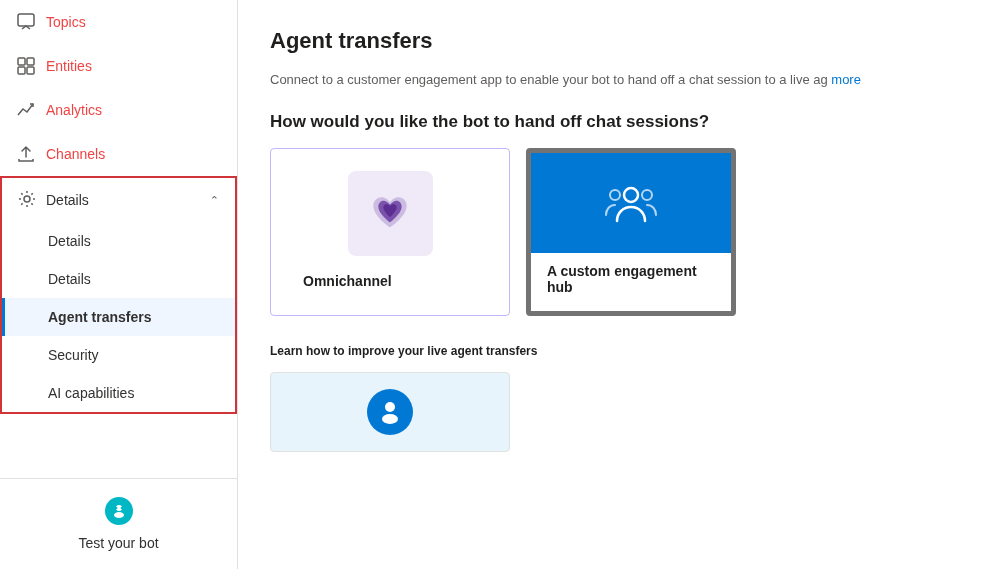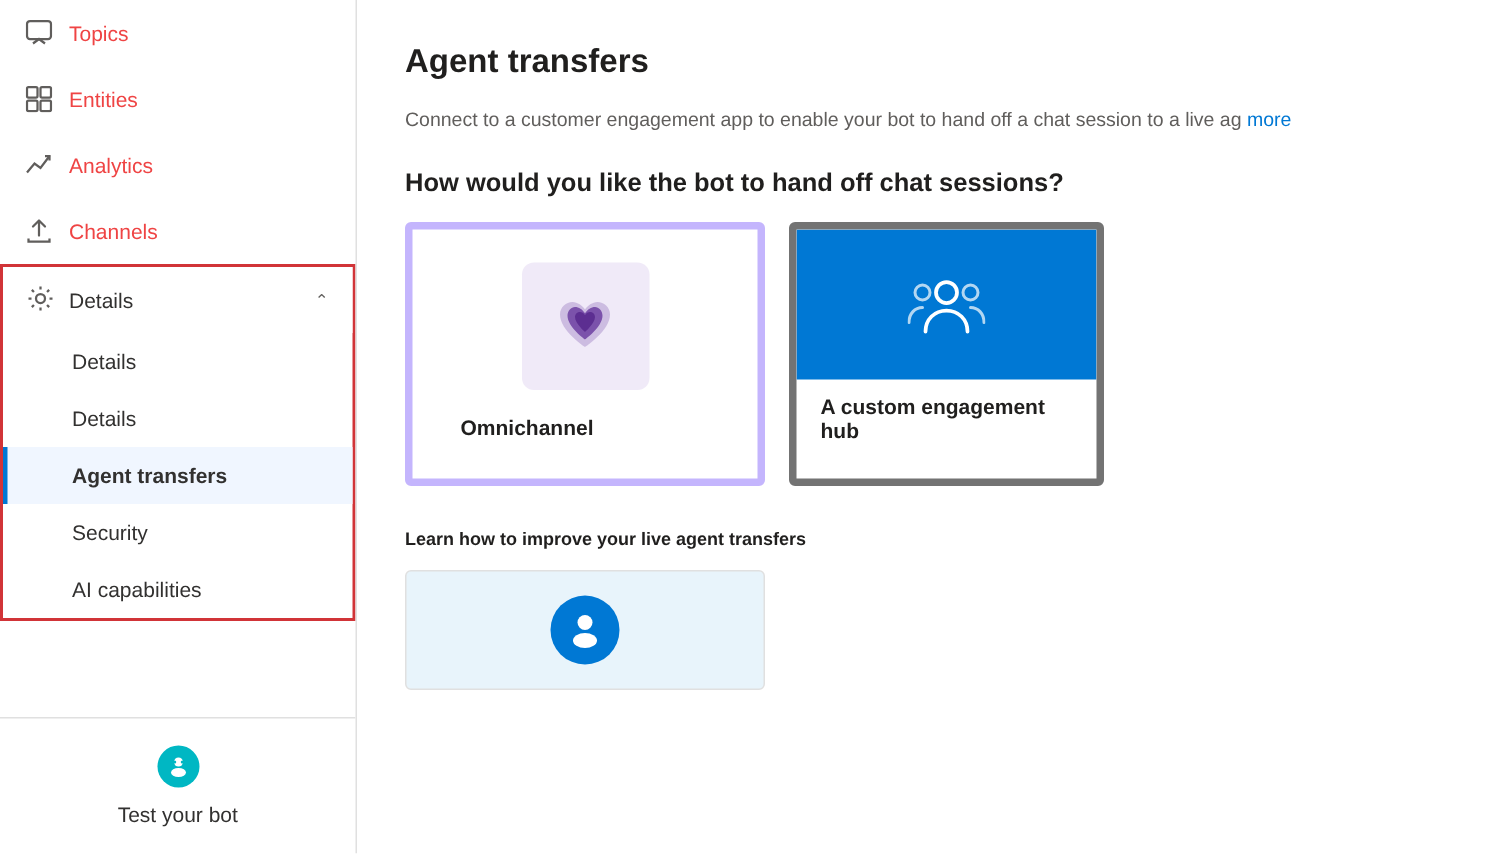--- a/index.html
+++ b/index.html
@@ -158,21 +158,21 @@
 
     .cards-row {
       display: flex;
       gap: 16px;
       margin-bottom: 28px;
     }
 
     .option-card {
       width: 240px;
       min-height: 160px;
-      border: 5px solid #c4b5fd;
+      border: 1px solid #c4b5fd;
       border-radius: 4px;
       display: flex;
       flex-direction: column;
       align-items: center;
       justify-content: space-between;
       padding: 20px 16px 16px;
       cursor: pointer;
       background: #fff;
     }
 

